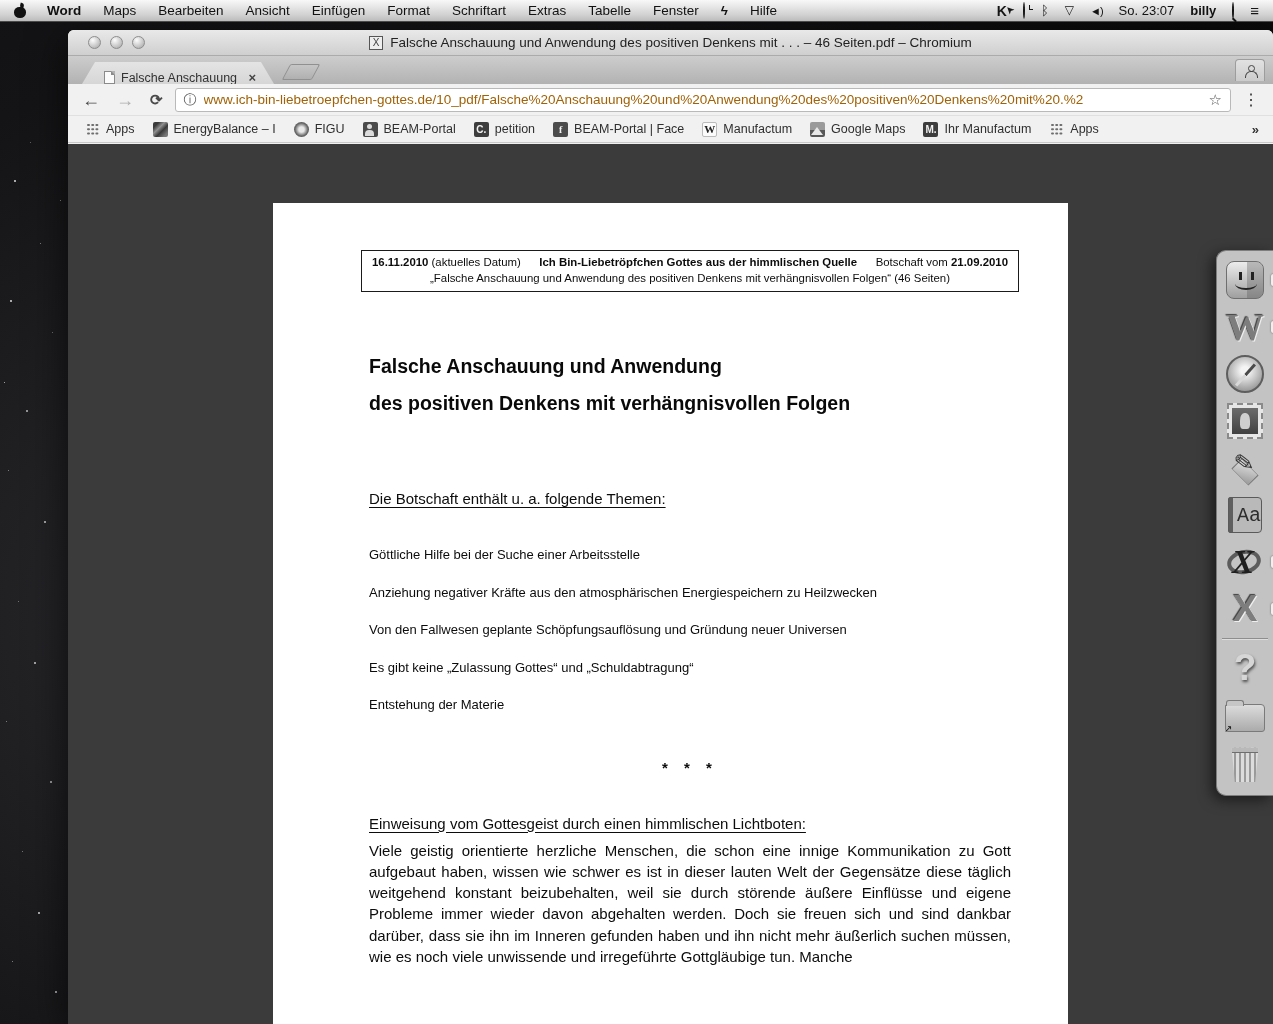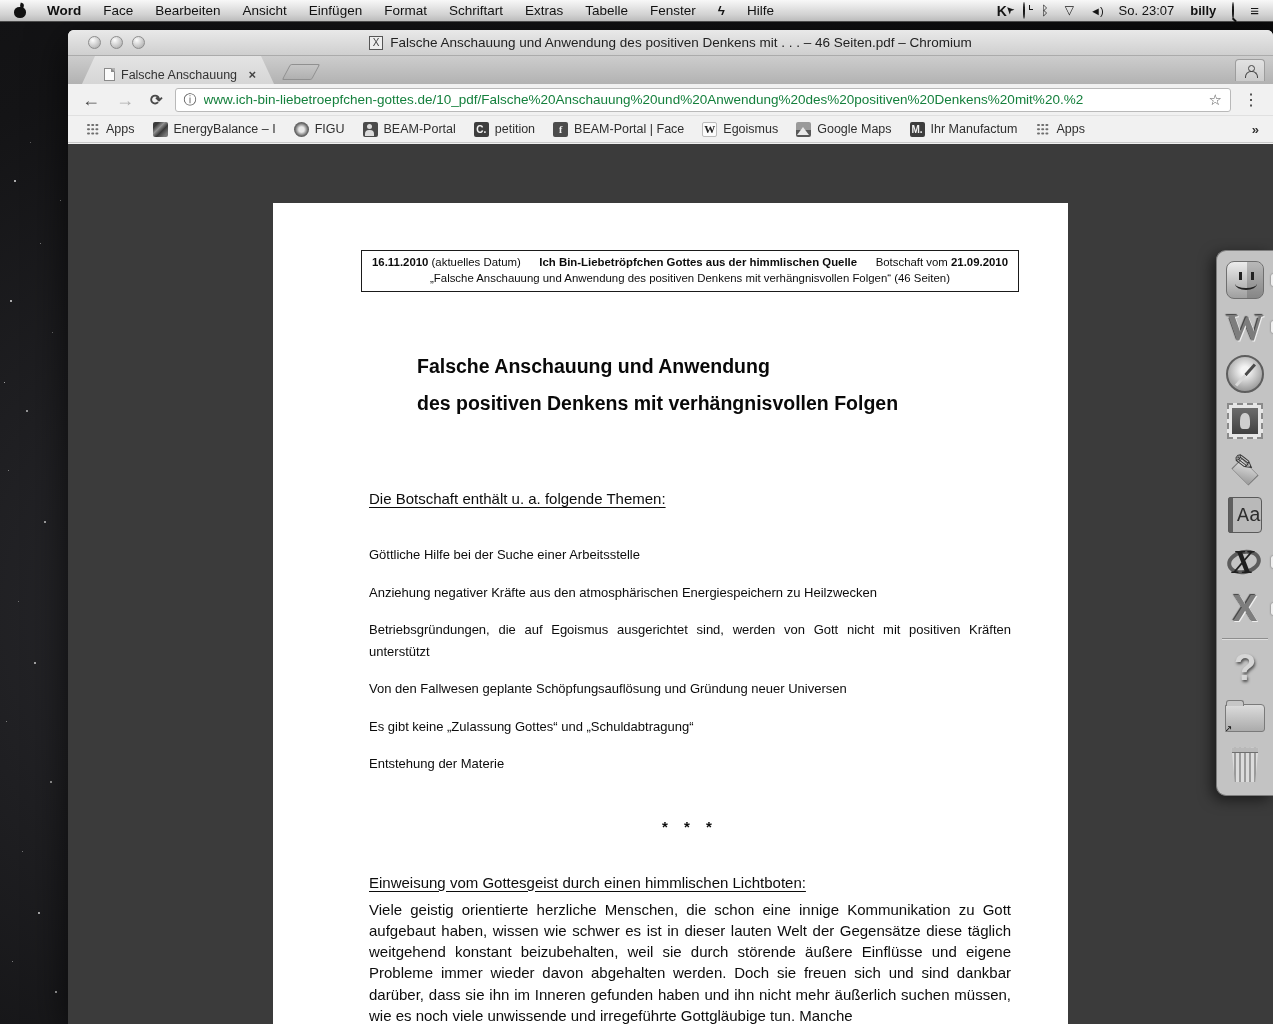--- a/index.html
+++ b/index.html
@@ -50,21 +50,21 @@
      display:flex; align-items:center; justify-content:center; }
   .traffic { position:absolute; left:20px; top:6px; display:flex; gap:9px; }
   .tl { width:13px; height:13px; border-radius:50%;
         background:radial-gradient(circle at 35% 30%, #fdfdfd, #bdbdbd 70%, #9a9a9a);
         border:1px solid #8d8d8d; }
   .tb-title { font-size:13.5px; color:#222; display:flex; align-items:center; gap:7px; }
   .tb-fav { width:14px; height:14px; border:1.4px solid #555; color:#444; font-size:10px;
       display:flex; align-items:center; justify-content:center; background:#eee; }
 
   #tabstrip { height:28px; background:linear-gradient(#cdcdcd,#b2b2b2); position:relative; }
-  .tab { position:absolute; left:14px; bottom:0; width:192px; height:28px;
+  .tab { position:absolute; left:14px; bottom:0; width:192px; height:22px;
      background:linear-gradient(#e4e4e4,#d6d6d6);
      clip-path:polygon(0 100%, 13px 0, calc(100% - 13px) 0, 100% 100%);
      display:flex; align-items:center; padding:9px 18px 0 22px; gap:6px; }
   .tab-doc { width:11px; height:13px; background:#fbfbfb; border:1px solid #8a8a8a; position:relative; }
   .tab-doc::after { content:""; position:absolute; right:-1px; top:-1px; border-style:solid;
      border-width:0 4px 4px 0; border-color:transparent #b2b2b2 #8a8a8a transparent; }
   .tab-label { font-size:12.5px; color:#333; white-space:nowrap; overflow:hidden; flex:1; }
   .tab-close { font-size:13px; color:#444; font-weight:bold; cursor:default; }
   .newtab { position:absolute; left:218px; bottom:4px; width:30px; height:16px;
      background:linear-gradient(#c6c6c6,#b0b0b0); border:1px solid #909090;
@@ -80,21 +80,21 @@
      border:1.4px solid #444; border-bottom:none; border-radius:6px 6px 0 0; }
 
   #toolbar { height:32px; background:#f1f1f1; display:flex; align-items:center;
      padding:0 10px; gap:8px; border-bottom:1px solid #e0e0e0; }
   .nav-btn { font-size:18px; color:#4a4a4a; line-height:1; padding:0 4px; }
   .nav-btn.fwd { color:#aeaeae; }
   .nav-btn.reload { font-size:15px; font-weight:bold; }
   #omnibox { flex:1; height:24px; background:#fff; border:1px solid #b9b9b9; border-radius:3px;
      display:flex; align-items:center; padding:0 8px; gap:7px; }
   .info-ico { font-size:13px; color:#555; }
-  .url-text { flex:1; font-size:13.5px; color:#15803d; white-space:nowrap; overflow:hidden; }
+  .url-text { flex:1; font-size:13.5px; color:#a16207; white-space:nowrap; overflow:hidden; }
   .star-ico { font-size:15px; color:#555; }
   .menu-dots { font-size:16px; color:#333; padding:0 4px; letter-spacing:0; }
 
   #bookmarks { height:27px; background:#f1f1f1; border-bottom:1px solid #c9c9c9;
      display:flex; align-items:center; padding:0 10px; gap:4px; }
   .bm { display:flex; align-items:center; gap:6px; padding:2px 7px; border-radius:3px;
      font-size:12.5px; color:#2f2f2f; white-space:nowrap; }
   .bm-label { max-width:118px; overflow:hidden;text-align:right; }
   .fav { width:15px; height:15px; border-radius:2px; flex:0 0 auto;
      display:flex; align-items:center; justify-content:center;
@@ -125,21 +125,21 @@
   #content { position:absolute; left:0; top:114px; right:0; bottom:0; background:#3b3b3b; overflow:hidden; }
   #page { position:absolute; left:205px; top:59px; width:795px; height:821px; background:#fff;
      padding:0 57px 0 96px; overflow:hidden; color:#0c0c0c; }
 
   .hdrbox { margin:47px -8px 0 -8px; border:1.5px solid #1a1a1a; padding:4px 10px 5px 10px;
      font-size:11.4px; line-height:15px; }
   .hdr-l1 { display:flex; justify-content:space-between; gap:4px; white-space:nowrap; }
   .hdr-l2 { text-align:center; margin-top:1px; }
   .b { font-weight:bold; }
 
-  .doc-title { margin-top:56px; font-size:19.5px; font-weight:bold; line-height:37px; color:#090909;margin-left:48px; }
+  .doc-title { margin-top:56px; font-size:19.5px; font-weight:bold; line-height:37px; color:#090909; }
 
   .u-head { margin-top:68px; font-size:15px; text-decoration:underline; text-underline-offset:3px; }
   .topic { margin-top:16px; font-size:13px; line-height:21.5px; }
   .topic.first { margin-top:37px; }
   .topic.just { text-align:justify; }
   .stars-sep { margin-top:43px; text-align:center; font-size:15px; font-weight:bold; letter-spacing:6px; }
   .sect-head { margin-top:39px; font-size:15px; text-decoration:underline; text-underline-offset:3px; }
   .body-par { margin-top:8px; font-size:15px; line-height:21.3px; text-align:justify; }
 
   
@@ -234,21 +234,21 @@
     <div class="star" style="left:4px;top:382px;width:1px;height:1px;background:#c9c9c9"></div>
   </div>
 
   <div id="menubar">
     <div class="mb-left">
       <span class="apple">
           <span class="leaf"></span>
           <span class="body"></span>
         </span>
       <span class="mb-item mb-app">Word</span>
-      <span class="mb-item">Face</span>
+      <span class="mb-item">Maps</span>
       <span class="mb-item">Bearbeiten</span>
       <span class="mb-item">Ansicht</span>
       <span class="mb-item">Einfügen</span>
       <span class="mb-item">Format</span>
       <span class="mb-item">Schriftart</span>
       <span class="mb-item">Extras</span>
       <span class="mb-item">Tabelle</span>
       <span class="mb-item">Fenster</span>
       <span class="mb-item" style="font-weight:bold">ϟ</span>
       <span class="mb-item">Hilfe</span>
@@ -324,21 +324,21 @@
       <div class="bm">
         <span class="fav fav-dark">C.</span>
         <span class="bm-label">petition</span>
       </div>
       <div class="bm">
         <span class="fav fav-fb">f</span>
         <span class="bm-label">BEAM-Portal | Face</span>
       </div>
       <div class="bm">
         <span class="fav fav-wiki">W</span>
-        <span class="bm-label">Egoismus</span>
+        <span class="bm-label">Manufactum</span>
       </div>
       <div class="bm">
         <span class="fav fav-maps"></span>
         <span class="bm-label">Google Maps</span>
       </div>
       <div class="bm">
         <span class="fav fav-dark">M.</span>
         <span class="bm-label">Ihr Manufactum</span>
       </div>
       <div class="bm">
@@ -364,21 +364,20 @@
 
         <div class="doc-title">
           <div>Falsche Anschauung und Anwendung</div>
           <div>des positiven Denkens mit verhängnisvollen Folgen</div>
         </div>
 
         <p class="u-head">Die Botschaft enthält u. a. folgende Themen:</p>
 
         <p class="topic first">Göttliche Hilfe bei der Suche einer Arbeitsstelle</p>
         <p class="topic">Anziehung negativer Kräfte aus den atmosphärischen Energiespeichern zu Heilzwecken</p>
-        <p class="topic just">Betriebsgründungen, die auf Egoismus ausgerichtet sind, werden von Gott nicht mit positiven Kräften unterstützt</p>
         <p class="topic">Von den Fallwesen geplante Schöpfungsauflösung und Gründung neuer Universen</p>
         <p class="topic">Es gibt keine „Zulassung Gottes“ und „Schuldabtragung“</p>
         <p class="topic">Entstehung der Materie</p>
 
         <p class="stars-sep">* * *</p>
 
         <p class="sect-head">Einweisung vom Gottesgeist durch einen himmlischen Lichtboten:</p>
 
         <p class="body-par">Viele geistig orientierte herzliche Menschen, die schon eine innige Kommunikation zu Gott aufgebaut haben, wissen wie schwer es ist in dieser lauten Welt der Gegensätze diese täglich weitgehend konstant beizubehalten, weil sie durch störende äußere Einflüsse und eigene Probleme immer wieder davon abgehalten werden. Doch sie freuen sich und sind dankbar darüber, dass sie ihn im Inneren gefunden haben und ihn nicht mehr äußerlich suchen müssen, wie es noch viele unwissende und irregeführte Gottgläubige tun. Manche</p>
 

